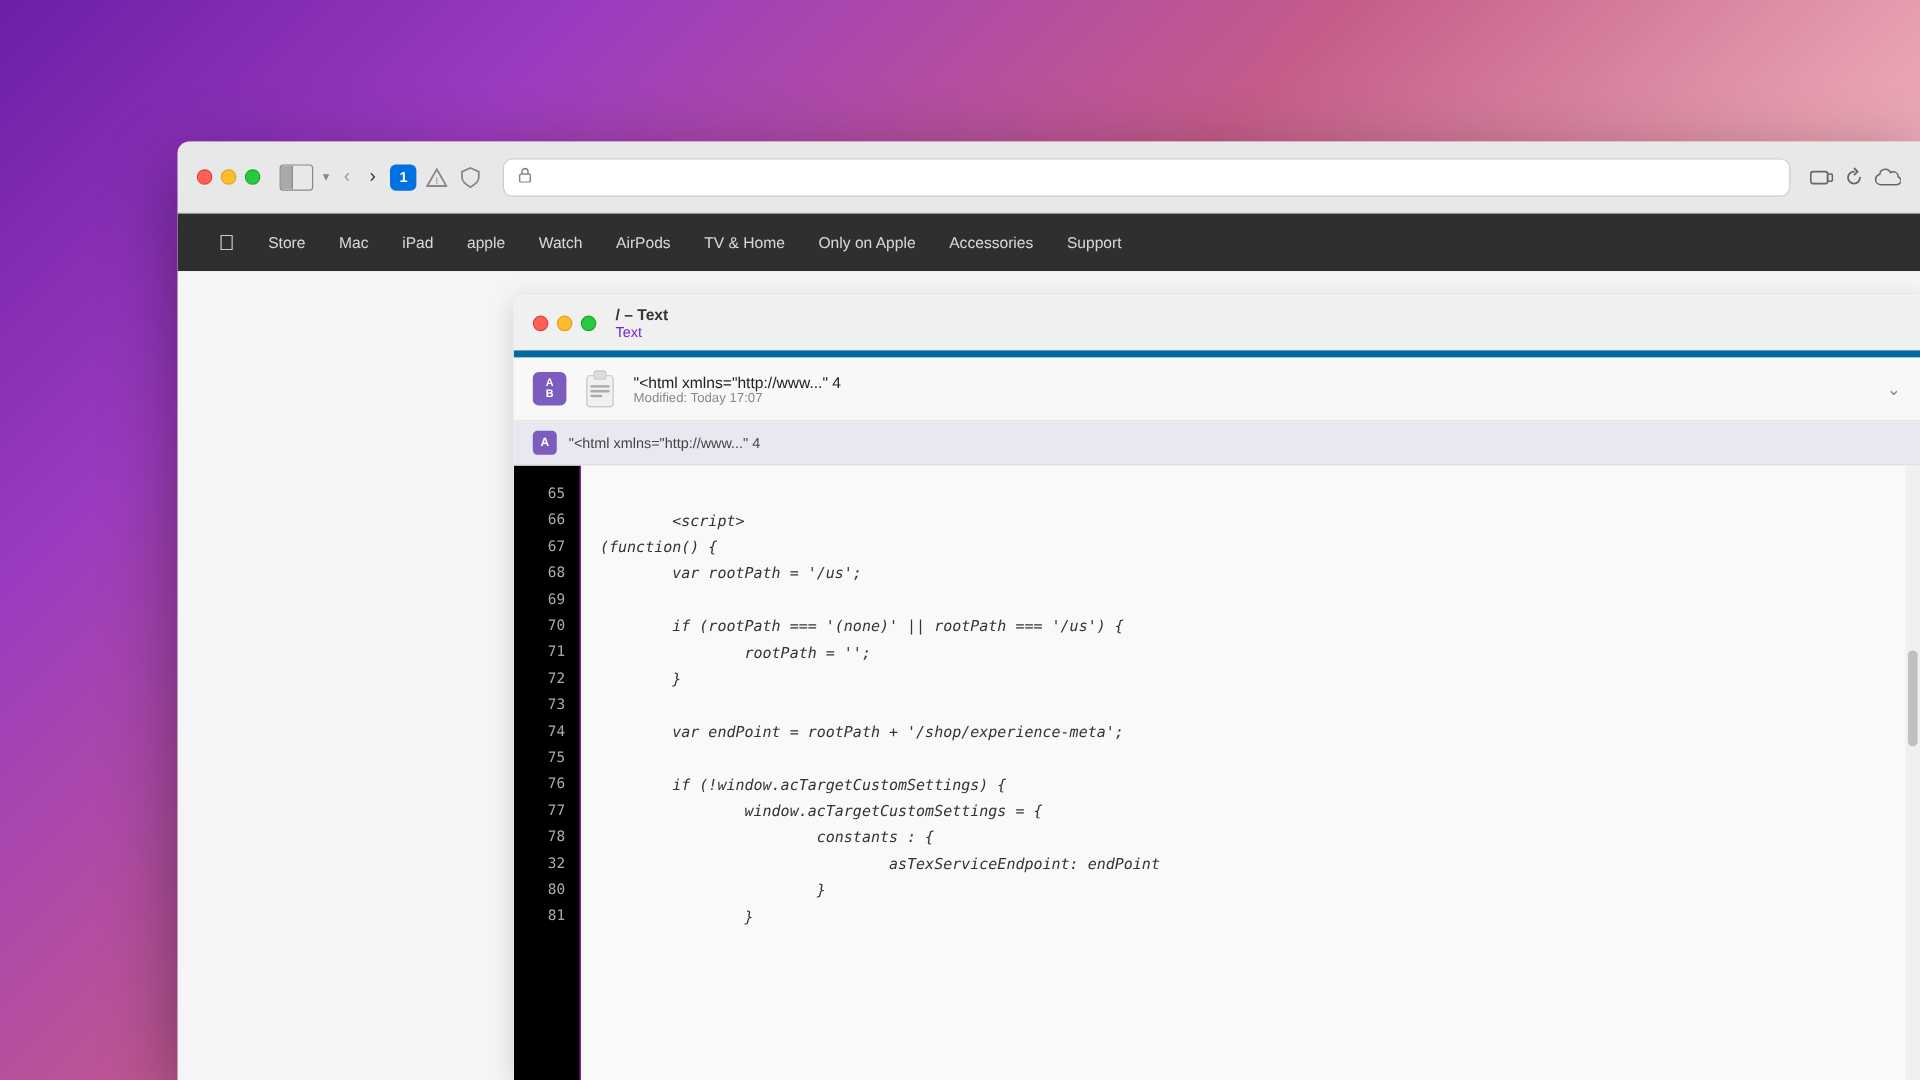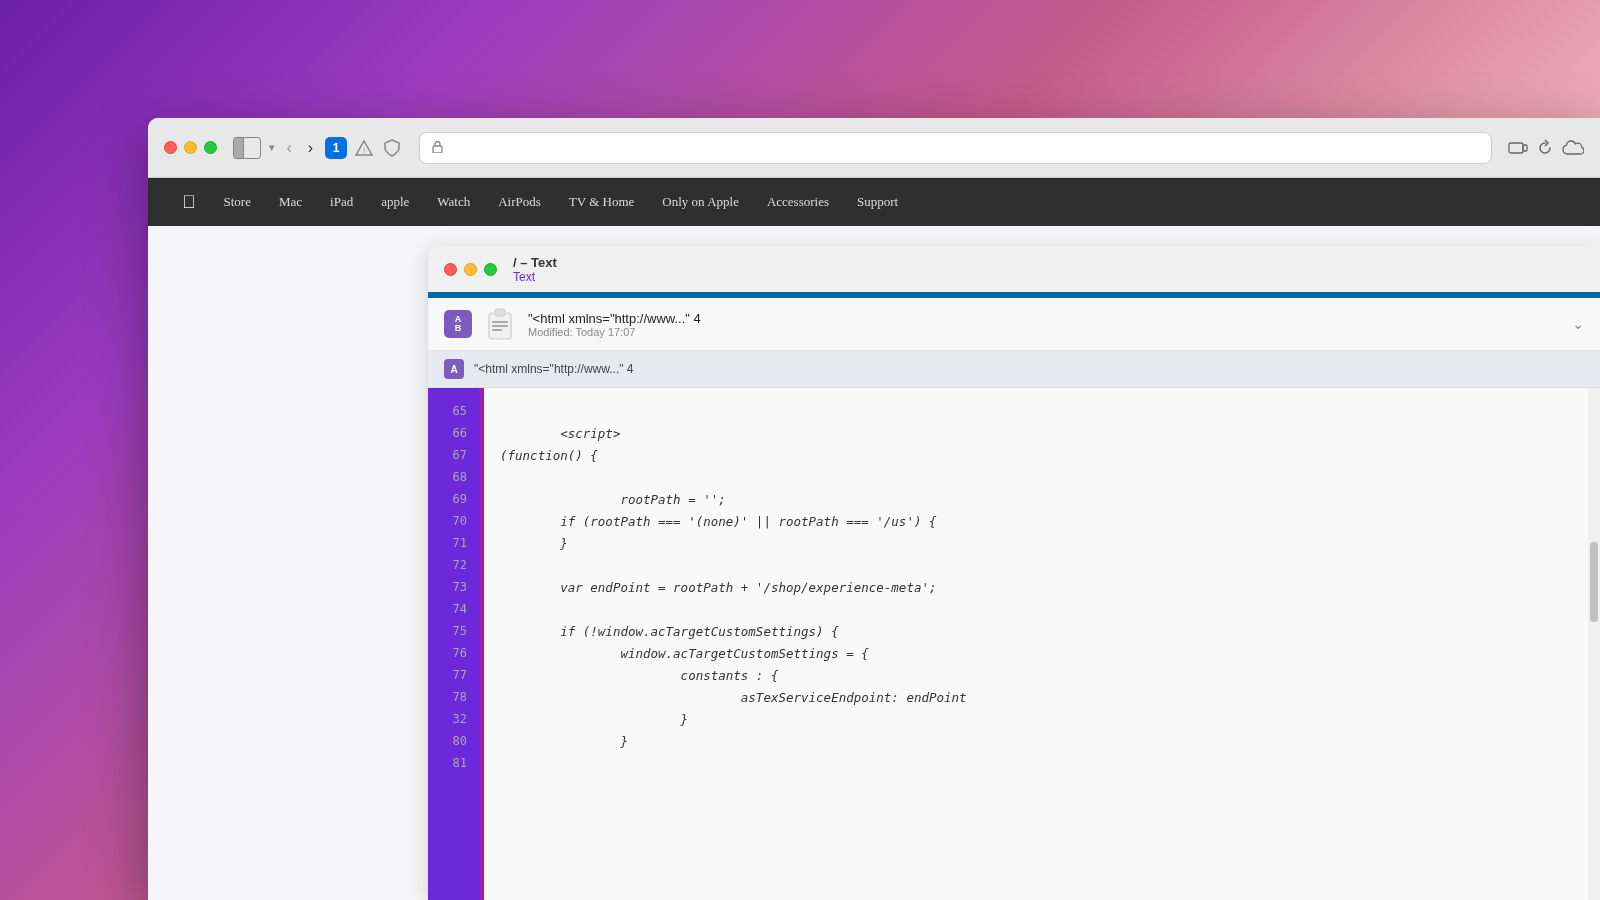--- a/index.html
+++ b/index.html
@@ -136,21 +136,20 @@
     .nav-item {
       color: #f5f5f7;
       font-size: 13px;
       padding: 0 14px;
       height: 32px;
       display: flex;
       align-items: center;
       cursor: pointer;
       opacity: 0.85;
       white-space: nowrap;
-      font-family: Liberation Serif, serif;
     }
 
     .apple-logo-nav {
       font-size: 18px;
       padding: 0 14px;
       color: #f5f5f7;
       cursor: pointer;
     }
 
     
@@ -300,22 +299,22 @@
     .code-editor {
       flex: 1;
       background: #f9f9f9;
       overflow: hidden;
       display: flex;
       position: relative;
     }
 
     .line-numbers {
       width: 56px;
-      background: #6d28d9;
-      border-right: 5px solid #a21caf;
+      background: #000000;
+      border-right: 1px solid #a21caf;
       padding: 12px 0;
       flex-shrink: 0;
     }
 
     .line-num {
       height: 22px;
       display: flex;
       align-items: center;
       justify-content: flex-end;
       padding-right: 12px;
@@ -511,23 +510,24 @@
               <div class="line-num">77</div>
               <div class="line-num">78</div>
               <div class="line-num">32</div>
               <div class="line-num">80</div>
               <div class="line-num">81</div>
             </div>
             <div class="code-lines">
               <div class="code-line">&nbsp;</div>
               <div class="code-line">        &lt;script&gt;</div>
               <div class="code-line">(function() {</div>
+              <div class="code-line">        var rootPath = '/us';</div>
               <div class="code-line">&nbsp;</div>
+              <div class="code-line">        if (rootPath === '(none)' || rootPath === '/us') {</div>
               <div class="code-line">                rootPath = '';</div>
-              <div class="code-line">        if (rootPath === '(none)' || rootPath === '/us') {</div>
               <div class="code-line">        }</div>
               <div class="code-line">&nbsp;</div>
               <div class="code-line">        var endPoint = rootPath + '/shop/experience-meta';</div>
               <div class="code-line">&nbsp;</div>
               <div class="code-line">        if (!window.acTargetCustomSettings) {</div>
               <div class="code-line">                window.acTargetCustomSettings = {</div>
               <div class="code-line">                        constants : {</div>
               <div class="code-line">                                asTexServiceEndpoint: endPoint</div>
               <div class="code-line">                        }</div>
               <div class="code-line">                }</div>

